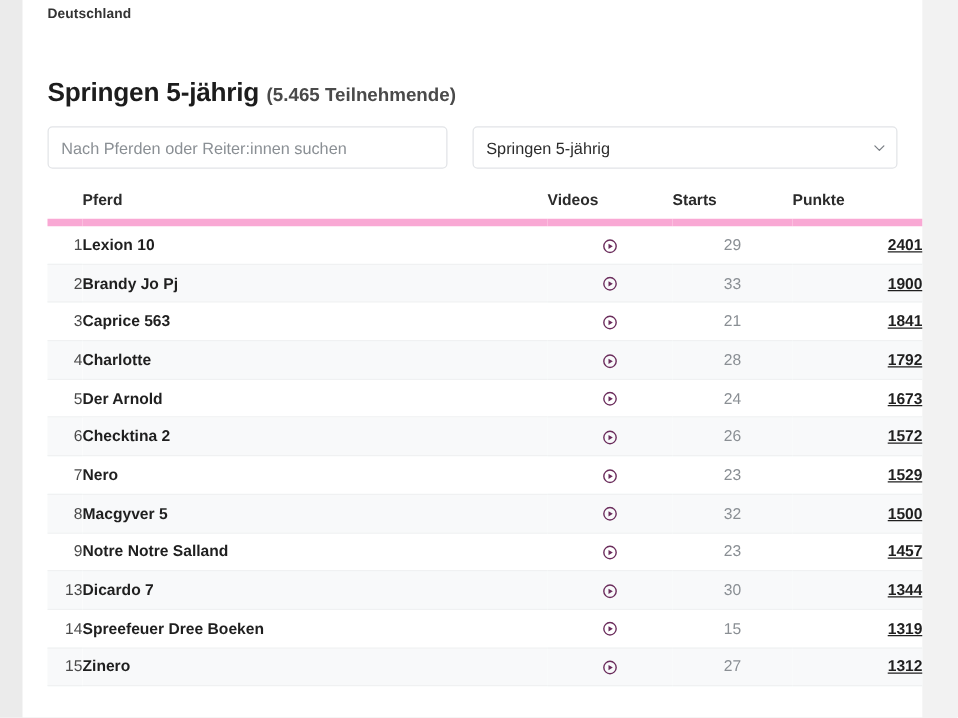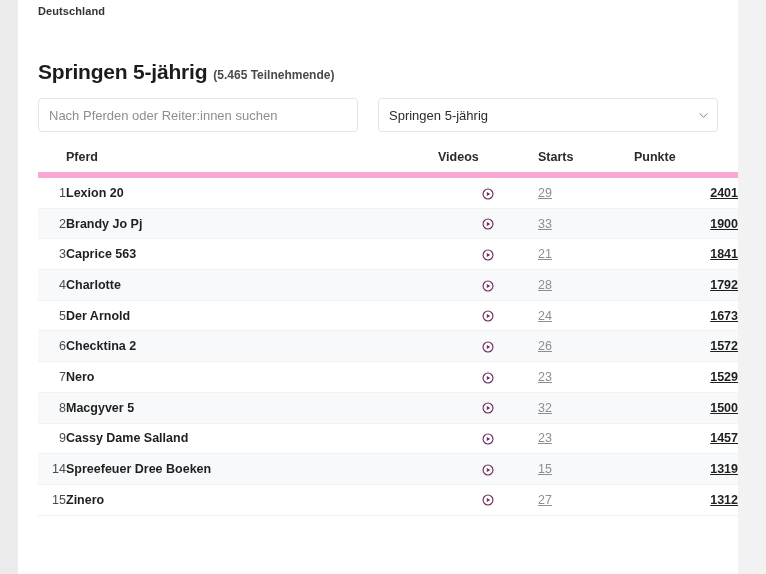--- a/index.html
+++ b/index.html
@@ -55,21 +55,21 @@
     display: flex;
     align-items: baseline;
   }
   .title {
     font-size: 21px;
     font-weight: bold;
     color: #1c1c1c;
     letter-spacing: -.2px;
   }
   .title-sub {
-    font-size: 12px;
+    font-size: 15px;
     font-weight: bold;
     color: #4a4a4a;
     margin-left: 6px;
     margin-top: 48px;
   }
   .controls {
     display: flex;
     align-items: center;
     gap: 20px;
     padding: 14px 10px 0 10px;
@@ -156,24 +156,23 @@
   td.c-name {
     font-weight: bold;
     color: #1f1f1f;
     padding-left: 5px;
     white-space: nowrap;
     overflow: hidden;
     text-overflow: ellipsis;
   }
   td.c-videos { text-align: center; }
   td.c-starts {
-    text-align: left;
+    text-align: center;
     color: #8a8f94;
     padding-right: 8px;
-    text-decoration: underline;
   }
   td.c-points {
     text-align: right;
     font-weight: bold;
     color: #1f1f1f;
     padding-right: 2px;
     text-decoration: underline;
   }
   .play-icon {
     display: inline-block;
@@ -217,21 +216,21 @@
           <th class="c-rank"></th>
           <th class="c-name">Pferd</th>
           <th class="c-videos">Videos</th>
           <th class="c-starts">Starts</th>
           <th class="c-points">Punkte</th>
         </tr>
       </thead>
       <tbody id="rank-body">
           <tr>
             <td class="c-rank">1</td>
-            <td class="c-name">Lexion 20</td>
+            <td class="c-name">Lexion 10</td>
             <td class="c-videos"><svg class="play-icon" viewBox="0 0 16 16">
                 <circle cx="8" cy="8" r="6.6" fill="none" stroke="#6b2d5c" stroke-width="1.5"></circle>
                 <path d="M6.4 5.2 L11 8 L6.4 10.8 Z" fill="#6b2d5c"></path>
               </svg></td>
             <td class="c-starts">29</td>
             <td class="c-points">2401</td>
           </tr>
           <tr>
             <td class="c-rank">2</td>
             <td class="c-name">Brandy Jo Pj</td>
@@ -297,29 +296,39 @@
             <td class="c-name">Macgyver 5</td>
             <td class="c-videos"><svg class="play-icon" viewBox="0 0 16 16">
                 <circle cx="8" cy="8" r="6.6" fill="none" stroke="#6b2d5c" stroke-width="1.5"></circle>
                 <path d="M6.4 5.2 L11 8 L6.4 10.8 Z" fill="#6b2d5c"></path>
               </svg></td>
             <td class="c-starts">32</td>
             <td class="c-points">1500</td>
           </tr>
           <tr>
             <td class="c-rank">9</td>
-            <td class="c-name">Cassy Dame Salland</td>
+            <td class="c-name">Notre Notre Salland</td>
             <td class="c-videos"><svg class="play-icon" viewBox="0 0 16 16">
                 <circle cx="8" cy="8" r="6.6" fill="none" stroke="#6b2d5c" stroke-width="1.5"></circle>
                 <path d="M6.4 5.2 L11 8 L6.4 10.8 Z" fill="#6b2d5c"></path>
               </svg></td>
             <td class="c-starts">23</td>
             <td class="c-points">1457</td>
           </tr>
           <tr>
+            <td class="c-rank">13</td>
+            <td class="c-name">Dicardo 7</td>
+            <td class="c-videos"><svg class="play-icon" viewBox="0 0 16 16">
+                <circle cx="8" cy="8" r="6.6" fill="none" stroke="#6b2d5c" stroke-width="1.5"></circle>
+                <path d="M6.4 5.2 L11 8 L6.4 10.8 Z" fill="#6b2d5c"></path>
+              </svg></td>
+            <td class="c-starts">30</td>
+            <td class="c-points">1344</td>
+          </tr>
+          <tr>
             <td class="c-rank">14</td>
             <td class="c-name">Spreefeuer Dree Boeken</td>
             <td class="c-videos"><svg class="play-icon" viewBox="0 0 16 16">
                 <circle cx="8" cy="8" r="6.6" fill="none" stroke="#6b2d5c" stroke-width="1.5"></circle>
                 <path d="M6.4 5.2 L11 8 L6.4 10.8 Z" fill="#6b2d5c"></path>
               </svg></td>
             <td class="c-starts">15</td>
             <td class="c-points">1319</td>
           </tr>
           <tr>

